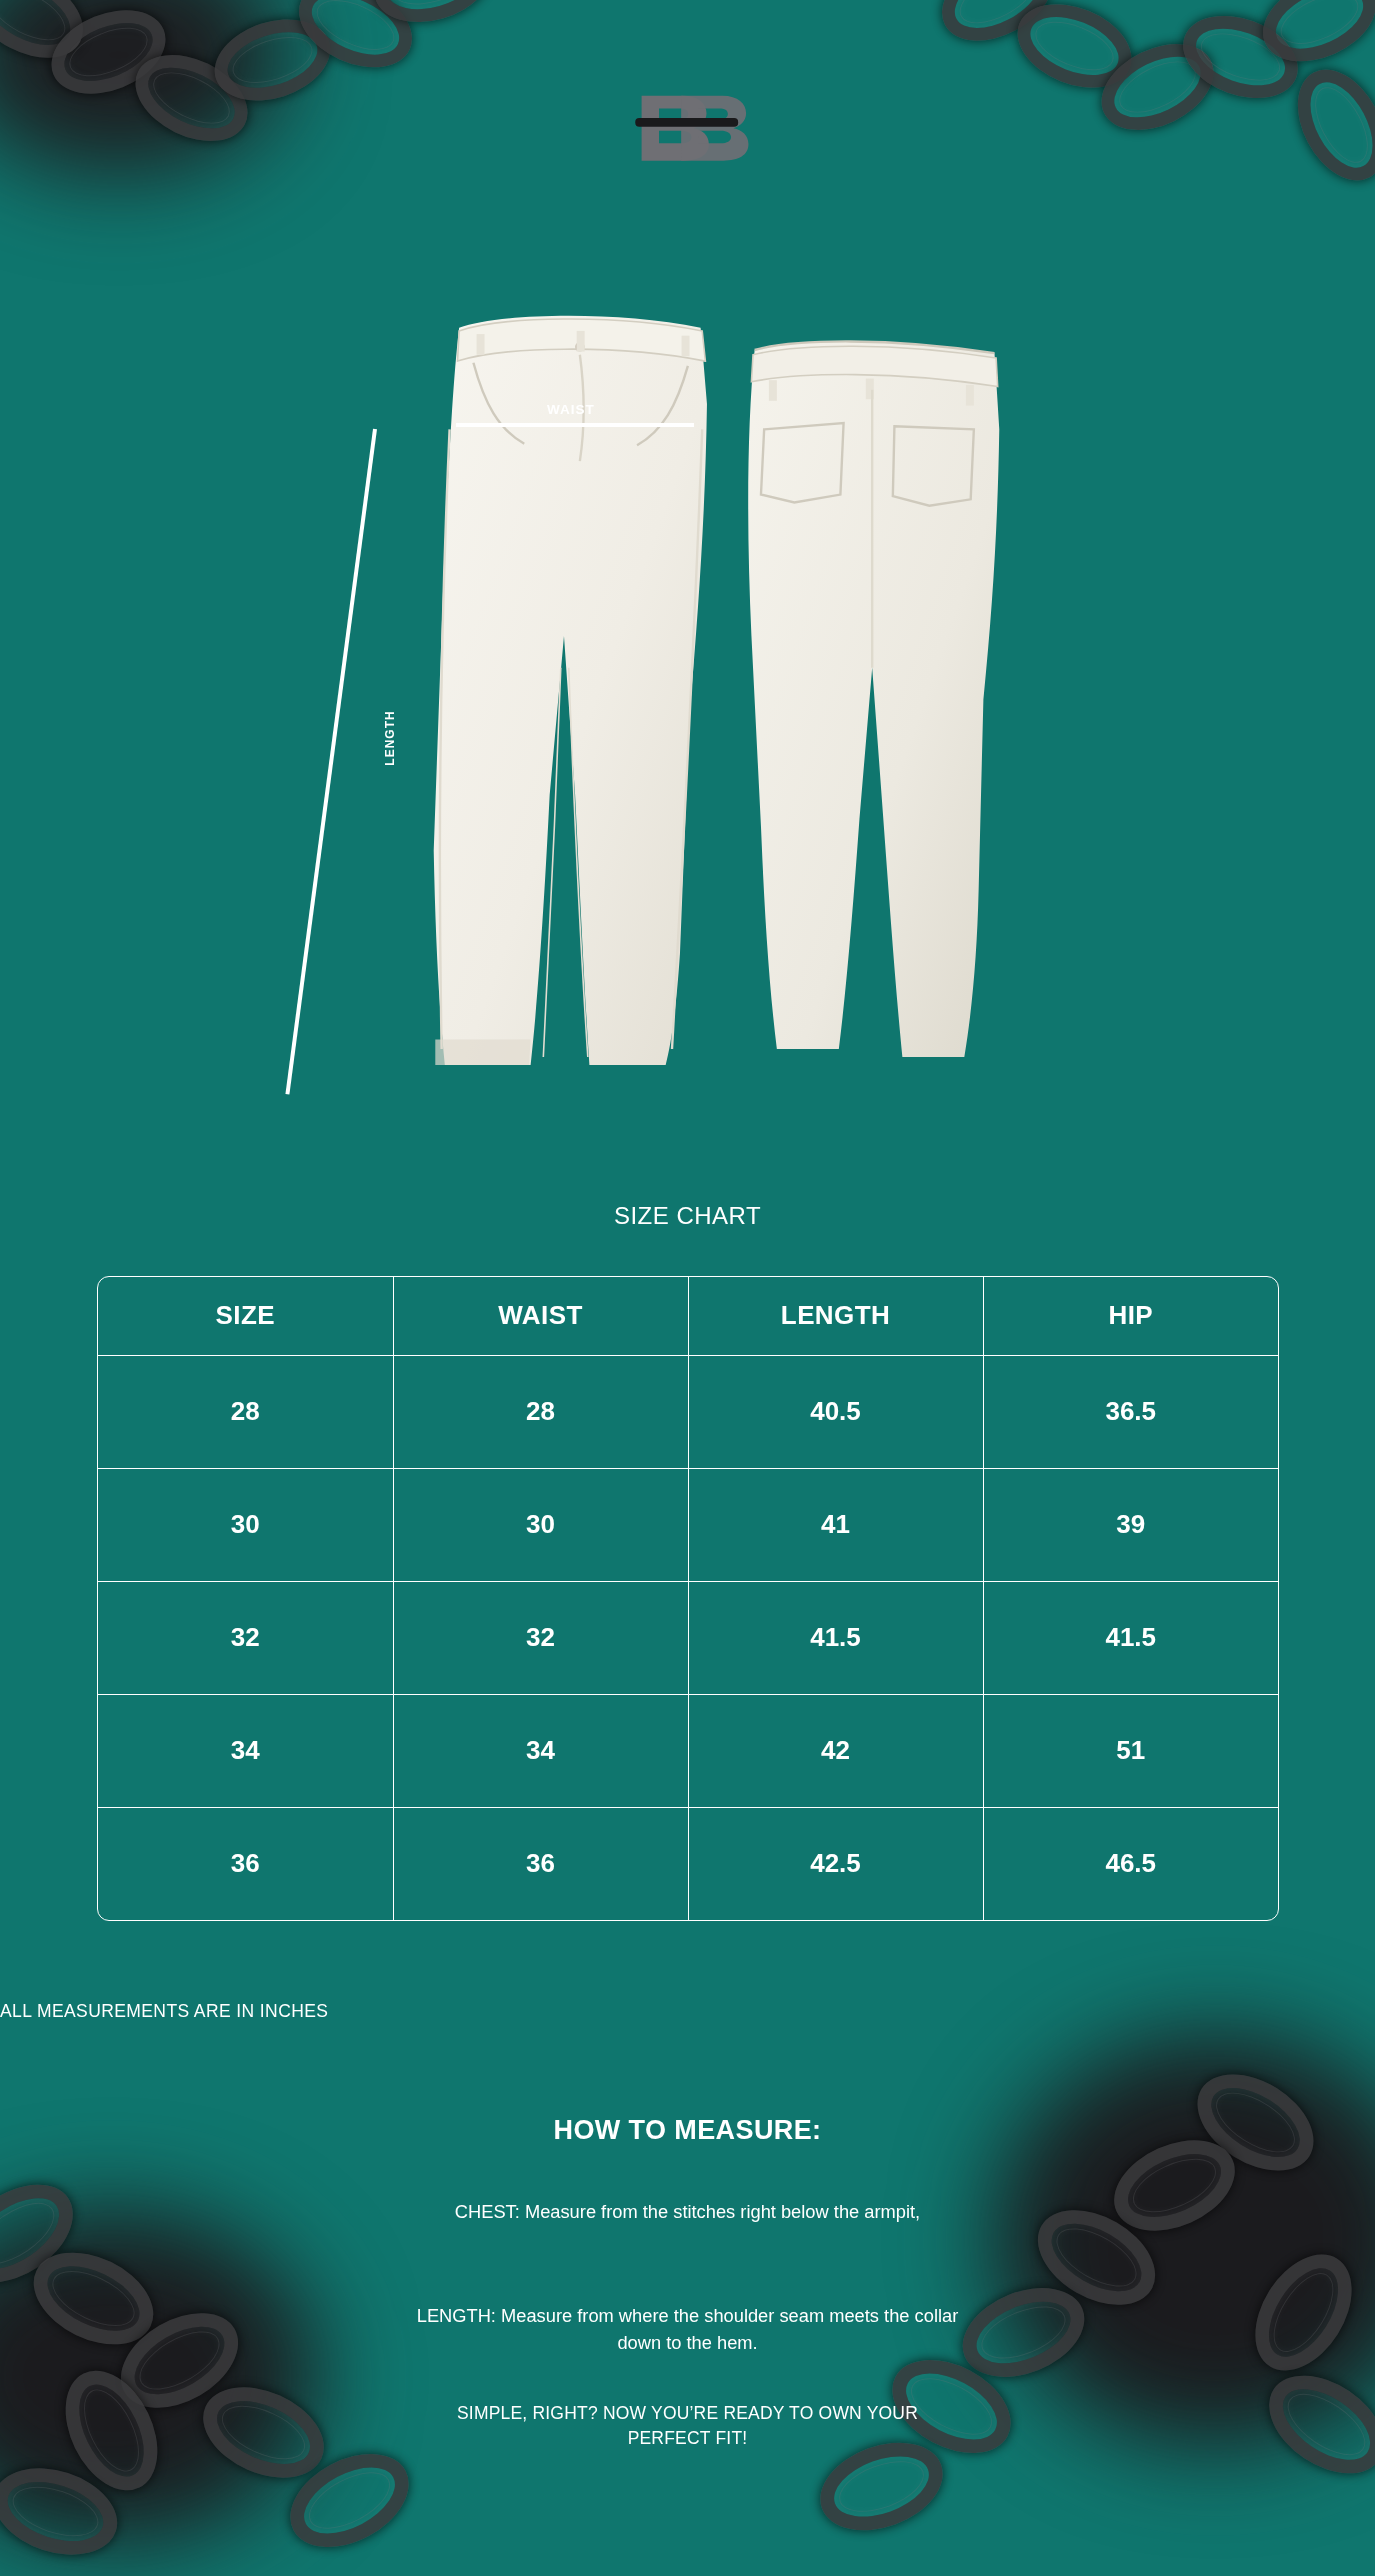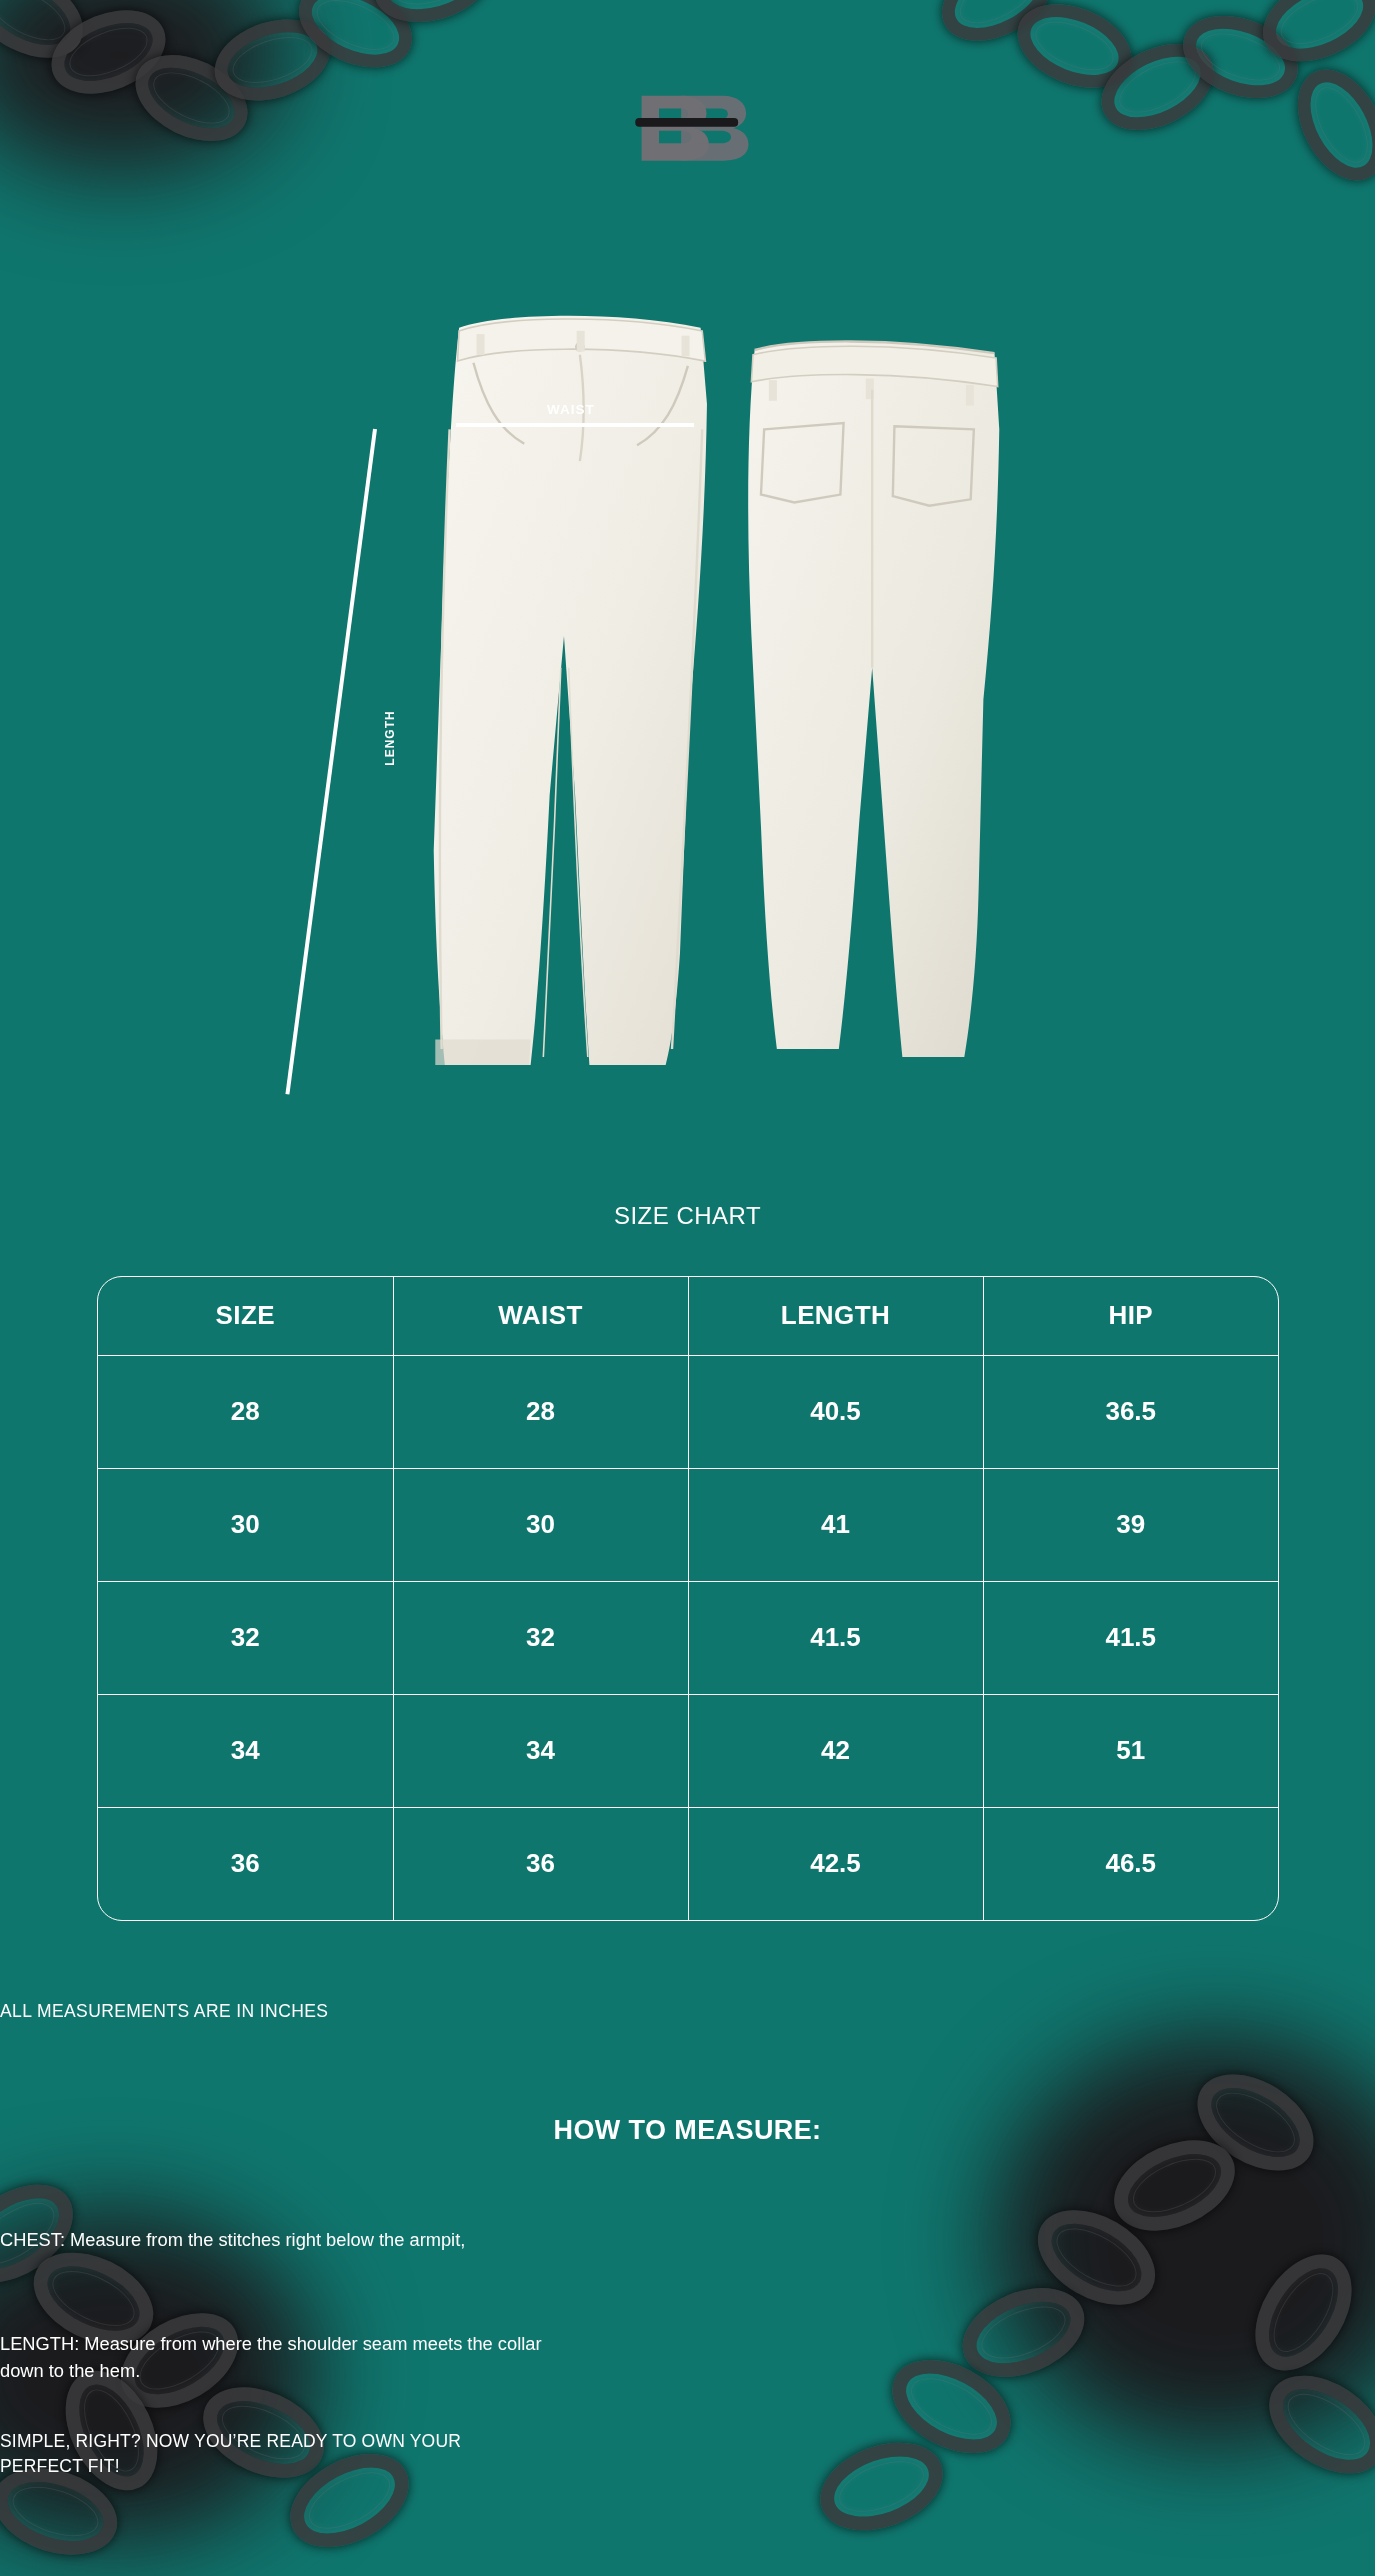--- a/index.html
+++ b/index.html
@@ -147,21 +147,21 @@
   table.size-table th {
     height: 78px;
     font-size: 26px;
     letter-spacing: 0.4px;
   }
   table.size-table td {
     height: 113px;
     font-size: 26px;
   }
   .round-mask {
-    border-radius: 25px;
+    border-radius: 12px;
     overflow: hidden;
     border: 1.6px solid #fff;
   }
   .round-mask table.size-table { border: none; }
   .round-mask table.size-table tr th:first-child,
   .round-mask table.size-table tr td:first-child { border-left: none; }
   .round-mask table.size-table tr th:last-child,
   .round-mask table.size-table tr td:last-child { border-right: none; }
   .round-mask table.size-table thead tr th { border-top: none; }
   .round-mask table.size-table tbody tr:last-child td { border-bottom: none; }
@@ -183,25 +183,24 @@
     left: 0; right: 0;
     text-align: center;
     font-size: 27px;
     font-weight: 700;
     letter-spacing: 0.4px;
     color: #fff;
   }
   .howto-block {
     position: absolute;
     left: 0; right: 0;
-    text-align: left;
+    text-align: center;
     font-size: 18.3px;
     line-height: 1.45;
     color: #fff;
-    margin-top: 28px;
   }
   .howto-1 { top: 2199px; }
   .howto-2 { top: 2303px; }
   .howto-3 { top: 2401px; font-size: 17.5px; letter-spacing: 0.2px; }
 </style>
 </head>
 <body>
 
 <div class="page">
 

